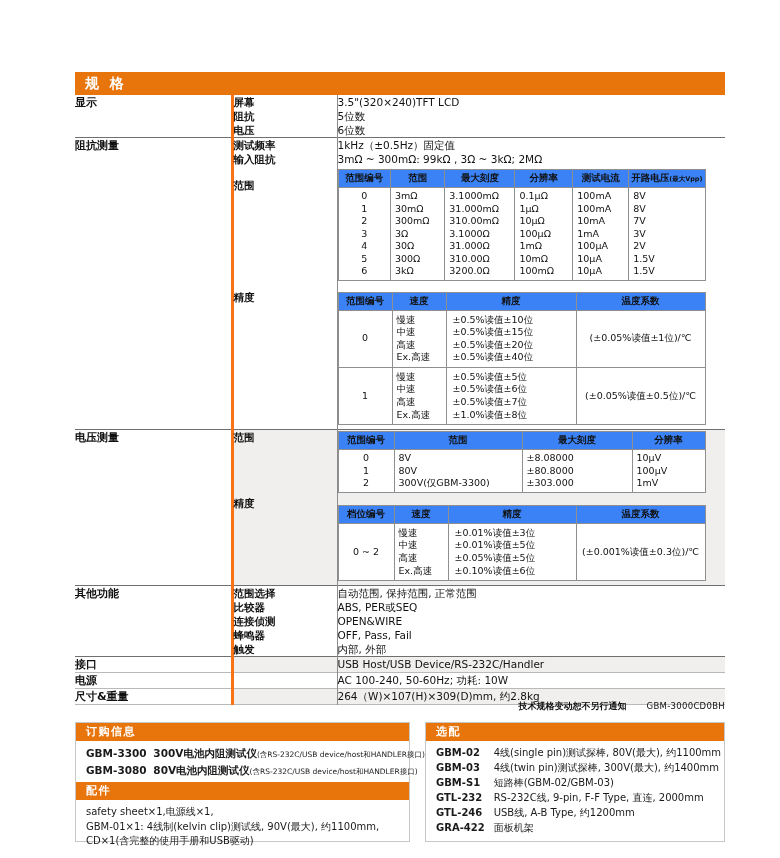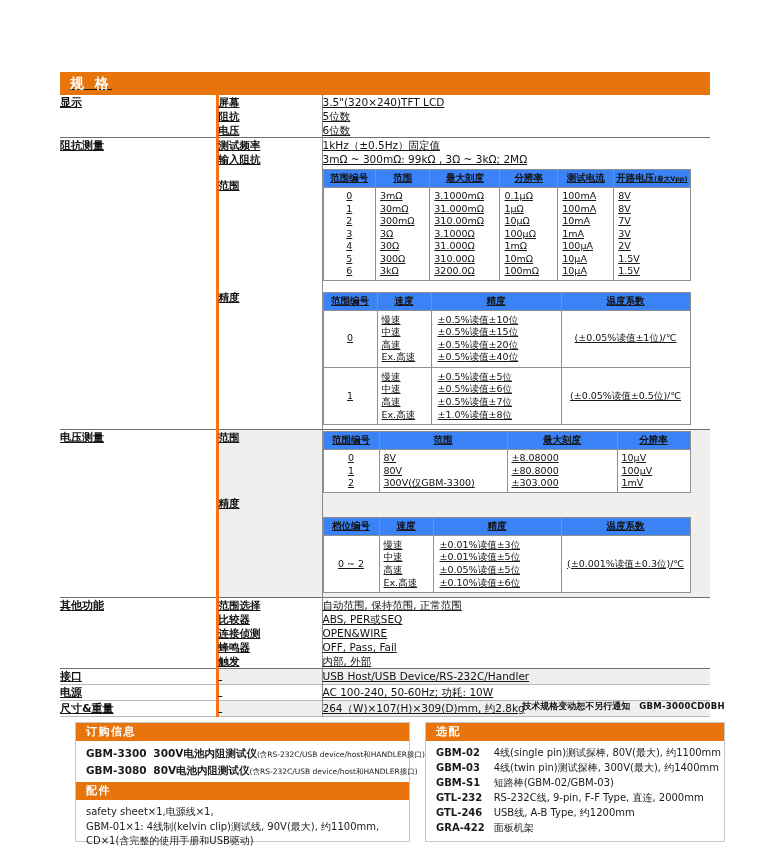--- a/index.html
+++ b/index.html
@@ -7,21 +7,21 @@
   body {
     width: 780px; height: 858px;
     background: #ffffff;
     font-family: "DejaVu Sans", "Liberation Sans", sans-serif;
     color: #1a1a1a;
     overflow: hidden;
   }
   .page { position: relative; width: 780px; height: 858px; padding: 0; }
 
   
-  .spec-wrap { position:absolute; left:60px; top:72px; width:650px;text-decoration:underline; }
+  .spec-wrap { position:absolute; left:75px; top:72px; width:650px; }
 
   .spec-title {
     background:#E8740C; color:#ffffff;
     font-weight:bold; font-size:14px;
     letter-spacing:3px;
     padding:4px 10px 5px 10px;
     height:23px; line-height:15px;
   }
 
   table.spec { border-collapse: collapse; width:650px; table-layout: fixed; }
@@ -93,21 +93,21 @@
   }
   .sub { font-size:6.5px; vertical-align:baseline; }
 
   .stack div { line-height:12.6px; white-space:nowrap; }
 
   
   .footnote {
     position:absolute; left:75px; top:700px; width:650px;
     text-align:right; font-size:9px; font-weight:bold; color:#111;
   }
-  .footnote .code { font-weight:bold; font-size:8.5px; letter-spacing:0.3px; margin-left:9px;}
+  .footnote .code { font-weight:normal; font-size:8.5px; letter-spacing:0.3px; margin-left:20px;}
 
   
   .box {
     position:absolute;
     border:1px solid #c9c7c4;
     background:#ffffff;
   }
   .box-order { left:75px; top:722px; width:335px; height:120px; }
   .box-opt   { left:425px; top:722px; width:300px; height:120px; }
 
@@ -323,21 +323,21 @@
               </tr>
               <tr class="lastdata">
                 <td class="ctr">2</td>
                 <td>300V(仅GBM-3300)</td>
                 <td>±303.000</td>
                 <td>1mV</td>
               </tr>
             </tbody>
           </table>
 
-          <table class="inner" style="margin-top:24px">
+          <table class="inner" style="margin-top:12px">
             <thead>
               <tr>
                 <th style="width:56px">档位编号</th>
                 <th style="width:54px">速度</th>
                 <th style="width:128px">精度</th>
                 <th>温度系数</th>
               </tr>
             </thead>
             <tbody>
               <tr>

